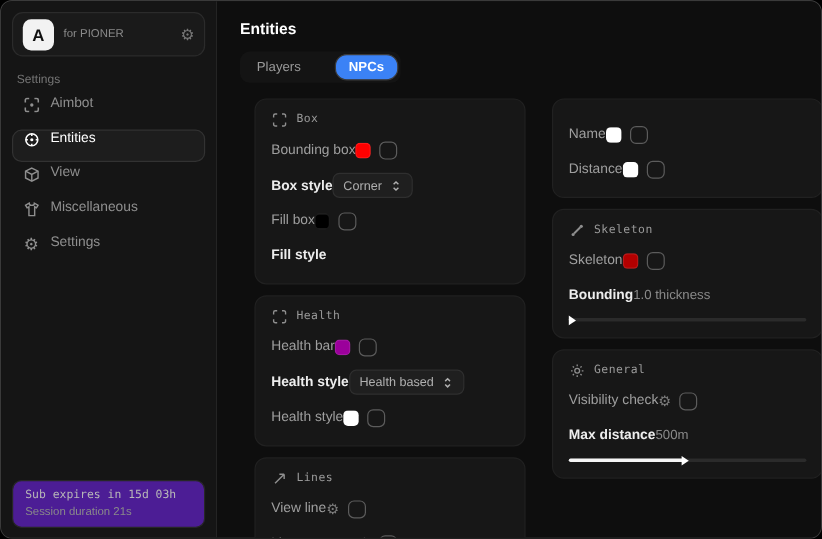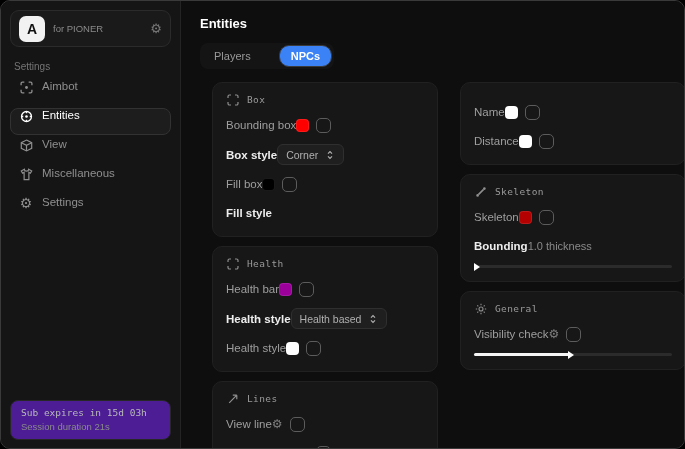--- a/index.html
+++ b/index.html
@@ -337,20 +337,24 @@
             </span>
             <span class="card-title">General</span>
           </div>
           <div class="row">
             <span class="lbl">Visibility check</span>
             <span class="ctrl">
               <span class="mini-gear">⚙</span>
               <span class="checkbox"></span>
             </span>
           </div>
+          <div class="row">
+            <span class="lbl bright">Max distance</span>
+            <span class="value">500m</span>
+          </div>
           <div class="slider">
             <span class="fill" style="width: 49%;">
                 <span class="thumb"></span>
               </span>
           </div>
         </div>
       </div>
     </div>
   </div>
 </div>

